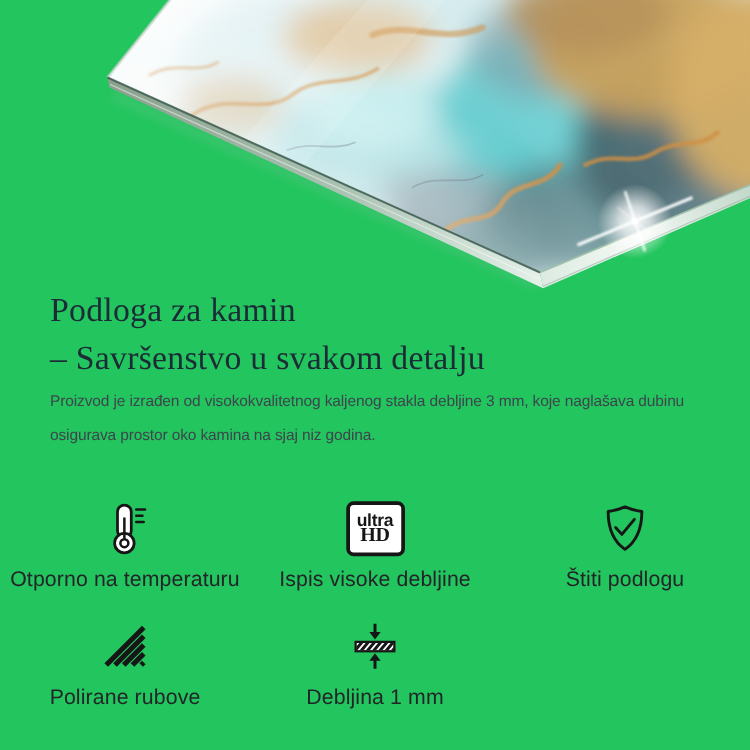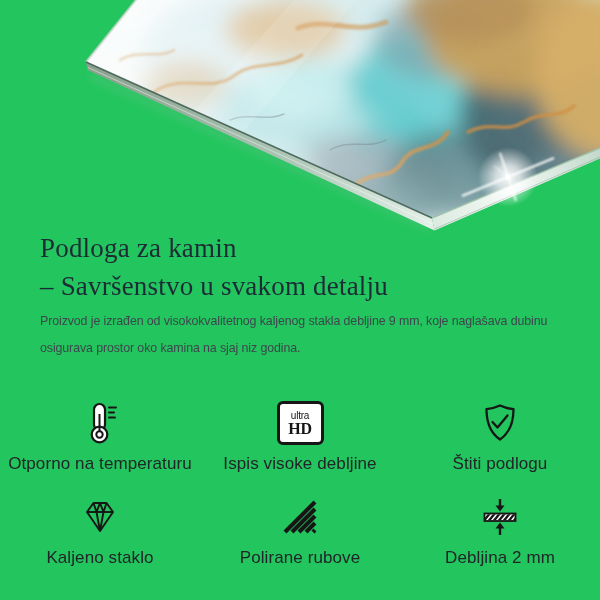--- a/index.html
+++ b/index.html
@@ -23,21 +23,21 @@
     display:grid;grid-template-columns:200px 200px 200px;row-gap:20px;
   }
   .feature{display:flex;flex-direction:column;align-items:center;}
   .icon-wrap{height:46px;display:flex;align-items:center;justify-content:center;}
   .feature-label{margin-top:8px;font-size:17px;color:#222528;letter-spacing:0.1px;}
   .uhd{
     width:41px;height:38px;border:3px solid #161616;border-radius:6px;
     display:flex;flex-direction:column;align-items:center;justify-content:center;
     color:#161616;background:#fff;
   }
-  .uhd-top{font-size:10px;font-weight:400;line-height:10px;letter-spacing:-0.2px;}
+  .uhd-top{font-size:14px;font-weight:700;line-height:10px;letter-spacing:-0.2px;}
   .uhd-bottom{font-size:16px;font-weight:700;line-height:15px;letter-spacing:-0.3px;font-family:Liberation Serif, serif;}
 </style>
 </head>
 <body>
 
 <div class="screen">
 
   <svg class="hero" width="600" height="250" viewBox="0 0 600 250">
     <defs>
       <clipPath id="panel">
@@ -137,21 +137,21 @@
       <circle cx="508" cy="177" r="2.6" fill="#ffffff"></circle>
     </g>
   </svg>
 
   <div class="heading">
     <div>Podloga za kamin</div>
     <div>– Savršenstvo u svakom detalju</div>
   </div>
 
   <div class="desc">
-    <div>Proizvod je izrađen od visokokvalitetnog kaljenog stakla debljine 9 mm, koje naglašava dubinu</div>
+    <div>Proizvod je izrađen od visokokvalitetnog kaljenog stakla debljine 3 mm, koje naglašava dubinu</div>
     <div>osigurava prostor oko kamina na sjaj niz godina.</div>
   </div>
 
   <div class="features">
 
     <div class="feature">
       <div class="icon-wrap">
         <svg width="40" height="44" viewBox="0 0 40 44">
           <rect x="14" y="3" width="11" height="26" rx="5.5" fill="#fff" stroke="#161616" stroke-width="2.2"></rect>
           <circle cx="19.5" cy="33.5" r="7.8" fill="#fff" stroke="#161616" stroke-width="2.2"></circle>
@@ -180,33 +180,20 @@
     <div class="feature">
       <div class="icon-wrap">
         <svg width="40" height="42" viewBox="0 0 40 42">
           <path d="M20 3.5 C24.5 5.5 29 6.8 33.5 7.2 C33.5 21 28.8 31.4 20 37.5 C11.2 31.4 6.5 21 6.5 7.2 C11 6.8 15.5 5.5 20 3.5 Z" fill="none" stroke="#161616" stroke-width="2.3" stroke-linejoin="round"></path>
           <path d="M12.5 20 L17.5 25.5 L27.5 13.5" fill="none" stroke="#161616" stroke-width="2.3" stroke-linecap="round" stroke-linejoin="round"></path>
         </svg>
       </div>
       <div class="feature-label">Štiti podlogu</div>
     </div>
 
-    <div class="feature">
-      <div class="icon-wrap">
-        <svg width="40" height="36" viewBox="0 0 40 36">
-          <g fill="none" stroke="#161616" stroke-width="1.9" stroke-linejoin="round">
-            <path d="M7,13 L13.5,4 L26.5,4 L33,13 L20,32 Z"></path>
-            <path d="M7,13 L33,13"></path>
-            <path d="M13.5,4 L16.5,13 L20,4 L23.5,13 L26.5,4"></path>
-            <path d="M16.5,13 L20,32 M23.5,13 L20,32"></path>
-          </g>
-        </svg>
-      </div>
-      <div class="feature-label">Kaljeno staklo</div>
-    </div>
 
     <div class="feature">
       <div class="icon-wrap">
         <svg width="38" height="38" viewBox="0 0 38 38">
           <g stroke="#161616" stroke-width="4.1">
             <line x1="4" y1="34" x2="34" y2="4"></line>
             <line x1="11" y1="34" x2="34" y2="11"></line>
             <line x1="18" y1="34" x2="34" y2="18"></line>
             <line x1="25" y1="34" x2="34" y2="25"></line>
             <line x1="32" y1="34" x2="34" y2="32"></line>
@@ -233,17 +220,17 @@
             <line x1="21" y1="26" x2="30" y2="15"></line>
             <line x1="26" y1="26" x2="35" y2="15"></line>
             <line x1="31" y1="26" x2="40" y2="15"></line>
           </g>
           <line x1="19" y1="2" x2="19" y2="9.5" stroke="#161616" stroke-width="2.4"></line>
           <polygon points="14.5,8.5 23.5,8.5 19,14.5" fill="#161616"></polygon>
           <line x1="19" y1="38" x2="19" y2="30.5" stroke="#161616" stroke-width="2.4"></line>
           <polygon points="14.5,31.5 23.5,31.5 19,25.5" fill="#161616"></polygon>
         </svg>
       </div>
-      <div class="feature-label">Debljina 2 mm</div>
+      <div class="feature-label">Debljina 1 mm</div>
     </div>
 
   </div>
 </div>
 
 </body></html>

